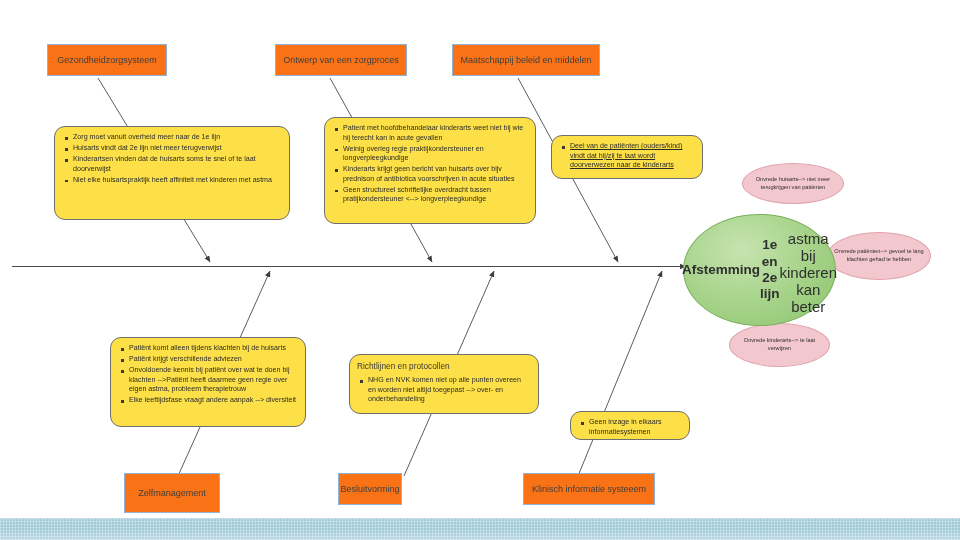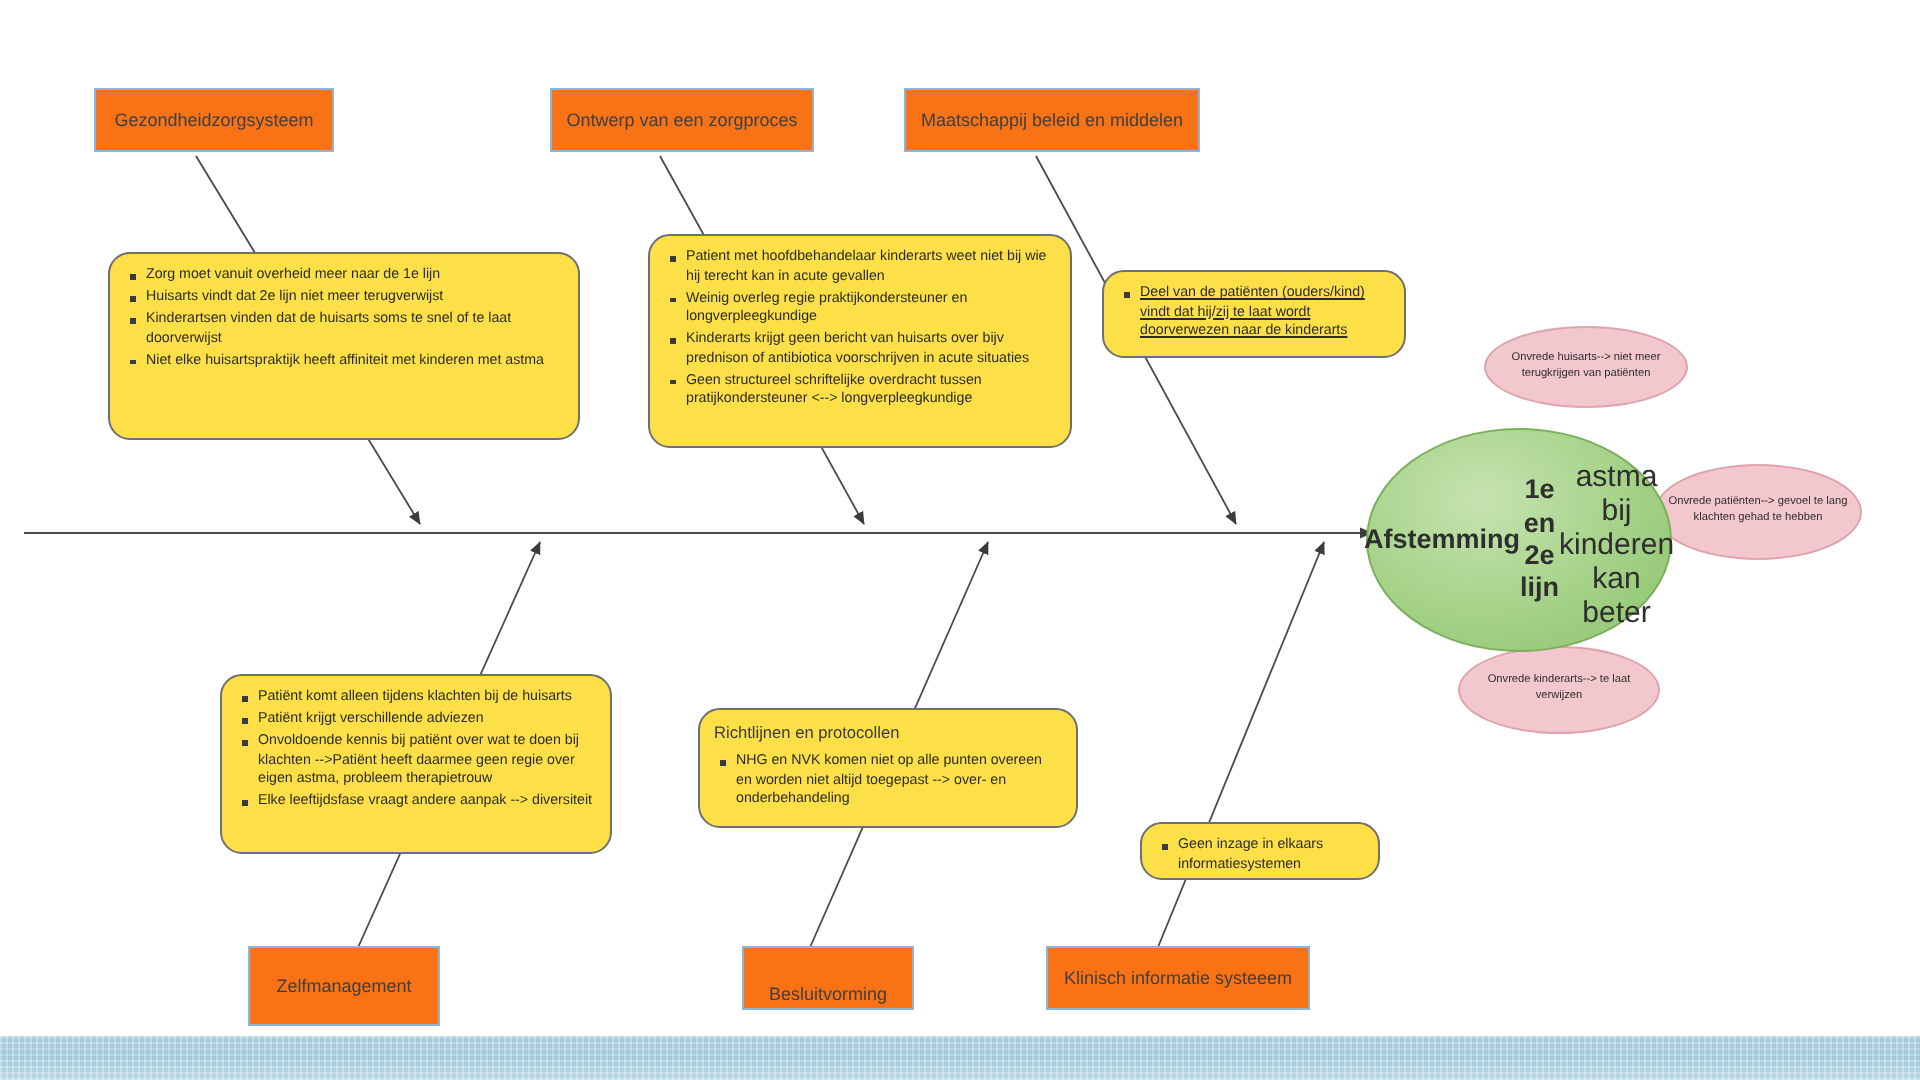--- a/index.html
+++ b/index.html
@@ -127,21 +127,21 @@
   <div class="cat-box" style="left:275px;top:44px;width:132px;height:32px;">
     <span>Ontwerp van een zorgproces</span>
   </div>
   <div class="cat-box" style="left:452px;top:44px;width:148px;height:32px;">
     <span>Maatschappij beleid en middelen</span>
   </div>
 
   <div class="cat-box" style="left:124px;top:473px;width:96px;height:40px;">
     <span>Zelfmanagement</span>
   </div>
-  <div class="cat-box" style="left:371px;top:473px;width:86px;height:32px;align-items:flex-end;">
+  <div class="cat-box" style="left:338px;top:473px;width:64px;height:32px;">
     <span>Besluitvorming</span>
   </div>
   <div class="cat-box" style="left:523px;top:473px;width:132px;height:32px;">
     <span>Klinisch informatie systeeem</span>
   </div>
 
   <div class="note" style="left:54px;top:126px;width:236px;height:94px;">
     <ul>
       <li>Zorg moet vanuit overheid meer naar de 1e lijn</li>
       <li>Huisarts vindt dat 2e lijn niet meer terugverwijst</li>

